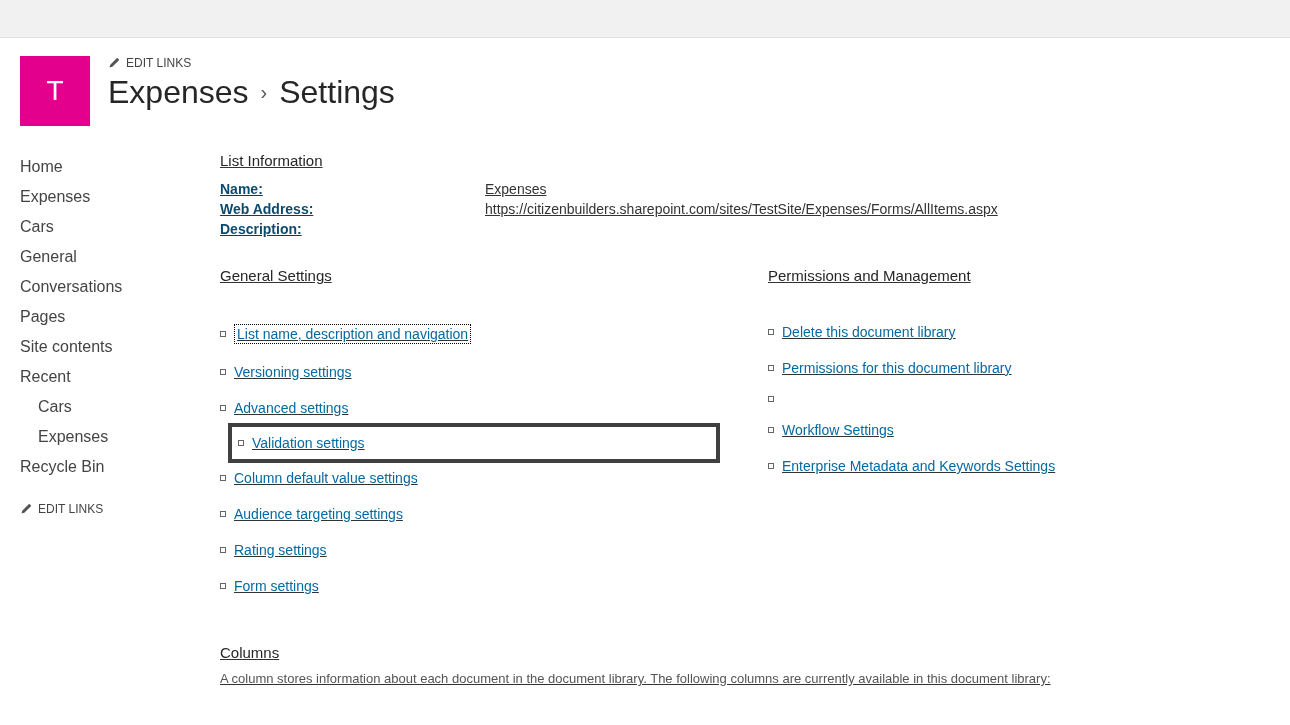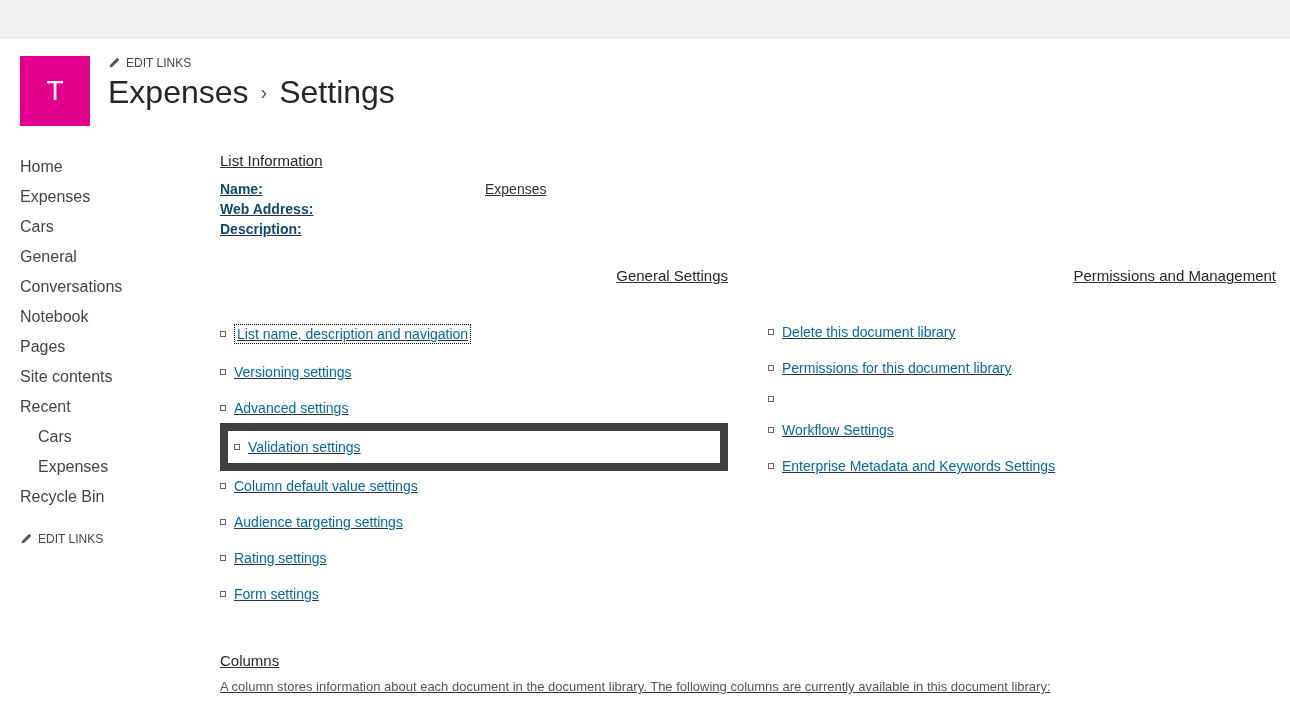--- a/index.html
+++ b/index.html
@@ -122,21 +122,20 @@
     color: #0c4a6e;
     font-size: 14px;
   }
   .info-value {
     color: #333;
     font-size: 14px;
   }
   .settings-columns {
     display: flex;
     gap: 40px;
-    text-align: right;
   }
   .settings-col {
     flex: 1;
     min-width: 0;
   }
   .settings-col ul {
     list-style: none;
     margin-top: 30px;
   }
   .settings-col li {
@@ -155,23 +154,23 @@
   .link {
     color: #0369a1;
     font-size: 14px;
     cursor: pointer;
   }
   .focused-link {
     border: 1px dotted #000;
     padding: 1px 2px;
   }
   .highlighted-item {
-    border: 8px solid #404040;
+    border: 4px solid #404040;
     padding: 8px 50px 8px 6px !important;
-    margin: -3px 0;
+    margin: -3px 8px;
     display: inline-flex;
   }
   .columns-section {
     margin-top: 40px;
   }
   .columns-desc {
     color: #555;
     font-size: 13px;
     margin-top: 6px;
   }
@@ -201,21 +200,20 @@
   </div>
 
   <div class="body-row">
     <nav class="left-nav">
       <ul>
           <li>Home</li>
           <li>Expenses</li>
           <li>Cars</li>
           <li>General</li>
           <li>Conversations</li>
-          <li>Notebook</li>
           <li>Pages</li>
           <li>Site contents</li>
           <li>Recent</li>
           <li class="indent">Cars</li>
           <li class="indent">Expenses</li>
           <li>Recycle Bin</li>
         </ul>
       <div class="edit-links-bottom">
         <svg class="pencil" viewBox="0 0 16 16">
             <path fill="#555" d="M12.9 1.6l1.5 1.5c.4.4.4 1 0 1.4L5.8 13 2 14l1-3.8 8.6-8.6c.4-.4 1-.4 1.3 0z"></path>
@@ -226,20 +224,21 @@
 
     <main class="main">
       <div class="section-heading">List Information</div>
       <div class="info-table">
         <div class="info-row">
           <div class="info-label">Name:</div>
           <div class="info-value">Expenses</div>
         </div>
         <div class="info-row">
           <div class="info-label">Web Address:</div>
+          <div class="info-value">https://citizenbuilders.sharepoint.com/sites/TestSite/Expenses/Forms/AllItems.aspx</div>
         </div>
         <div class="info-row">
           <div class="info-label">Description:</div>
           <div class="info-value"></div>
         </div>
       </div>
 
       <div class="settings-columns">
         <div class="settings-col">
           <div class="section-heading">General Settings</div>

